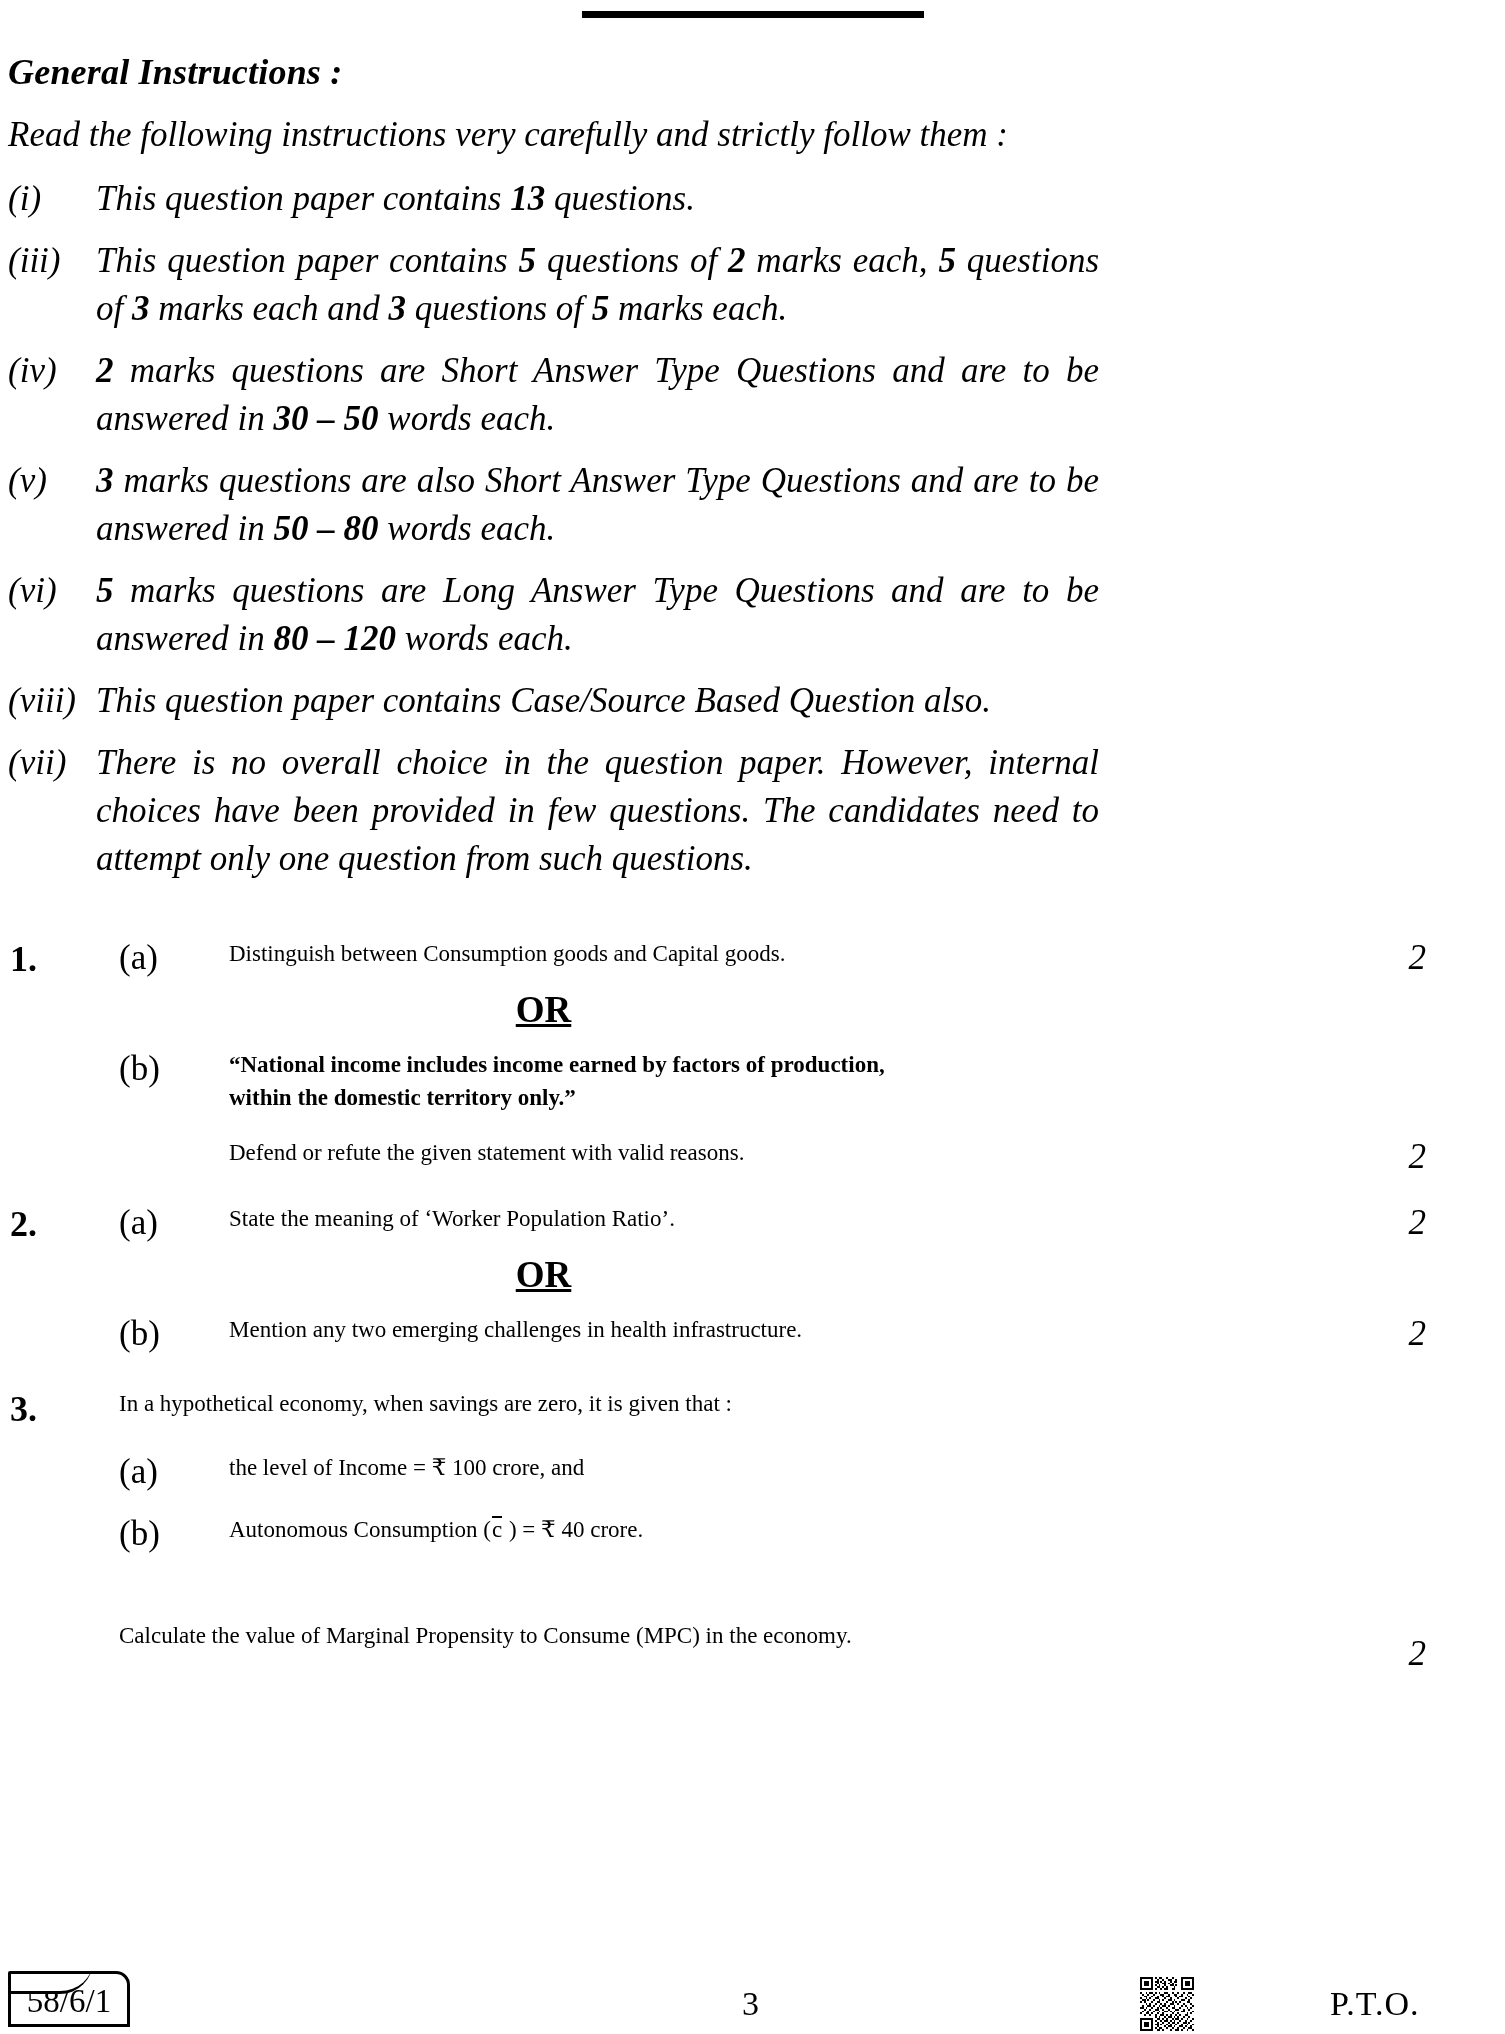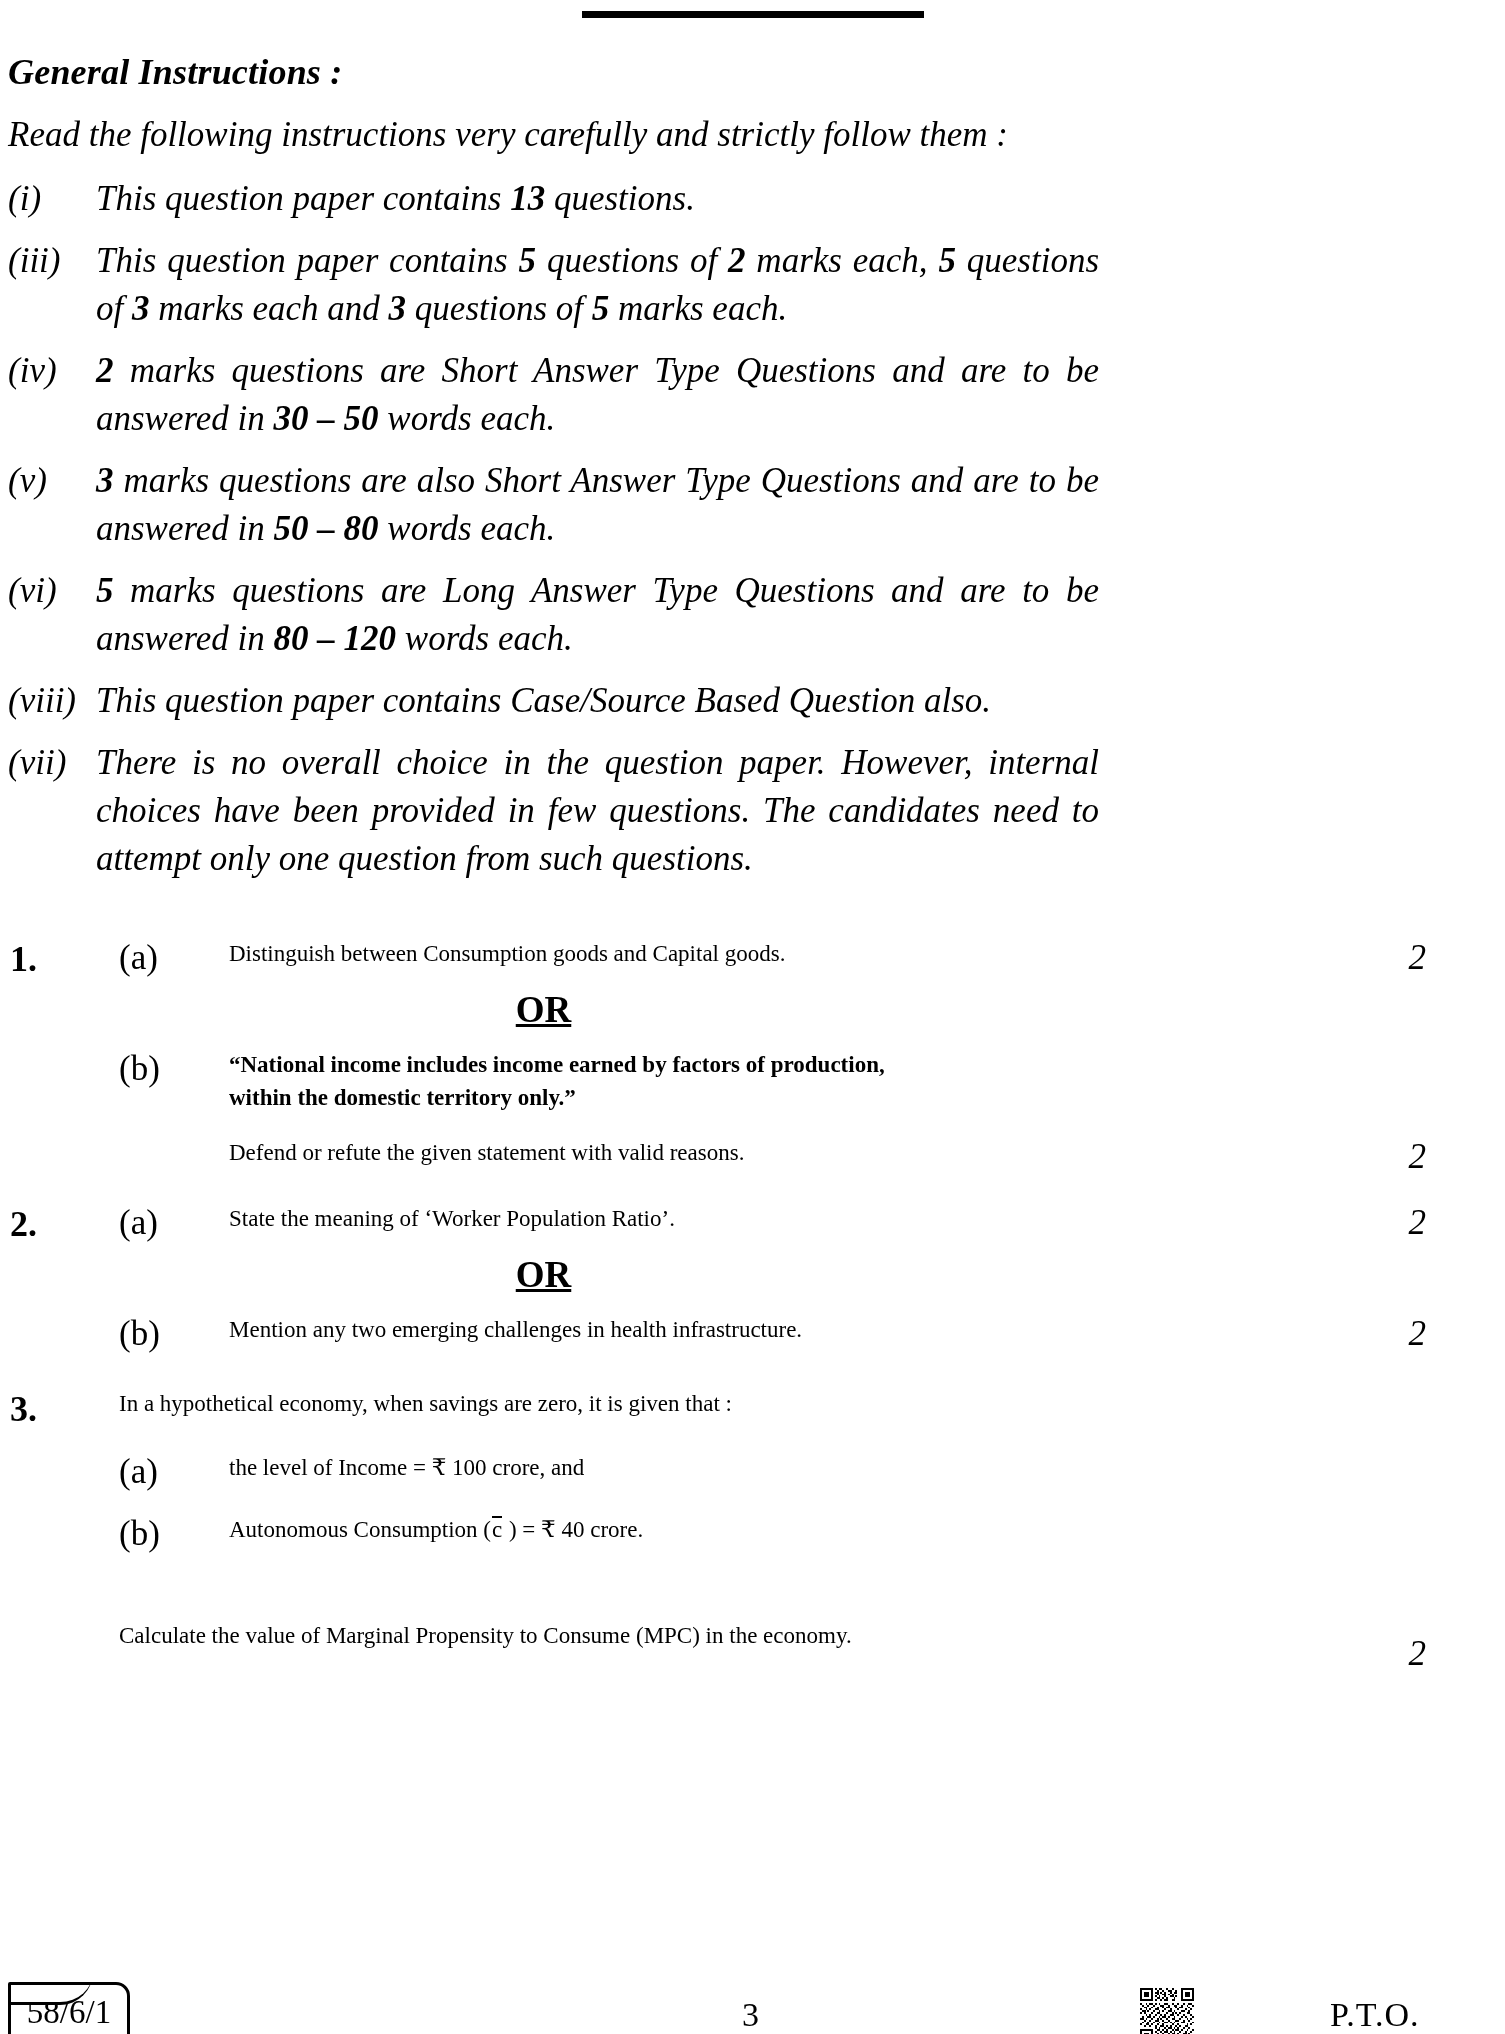--- a/index.html
+++ b/index.html
@@ -162,21 +162,21 @@
     right: 1px;
     top: 0.07em;
     height: 2px;
     background: #000;
   }
 
   
   .footer {
     position: absolute;
     left: 0;
-    bottom: 4px;
+    bottom: 15px;
     width: 1384px;
     height: 58px;
   }
   .code-box {
     position: absolute;
     left: 8px;
     bottom: -8px;
     width: 122px;
     height: 56px;
     border: 3px solid #000;

